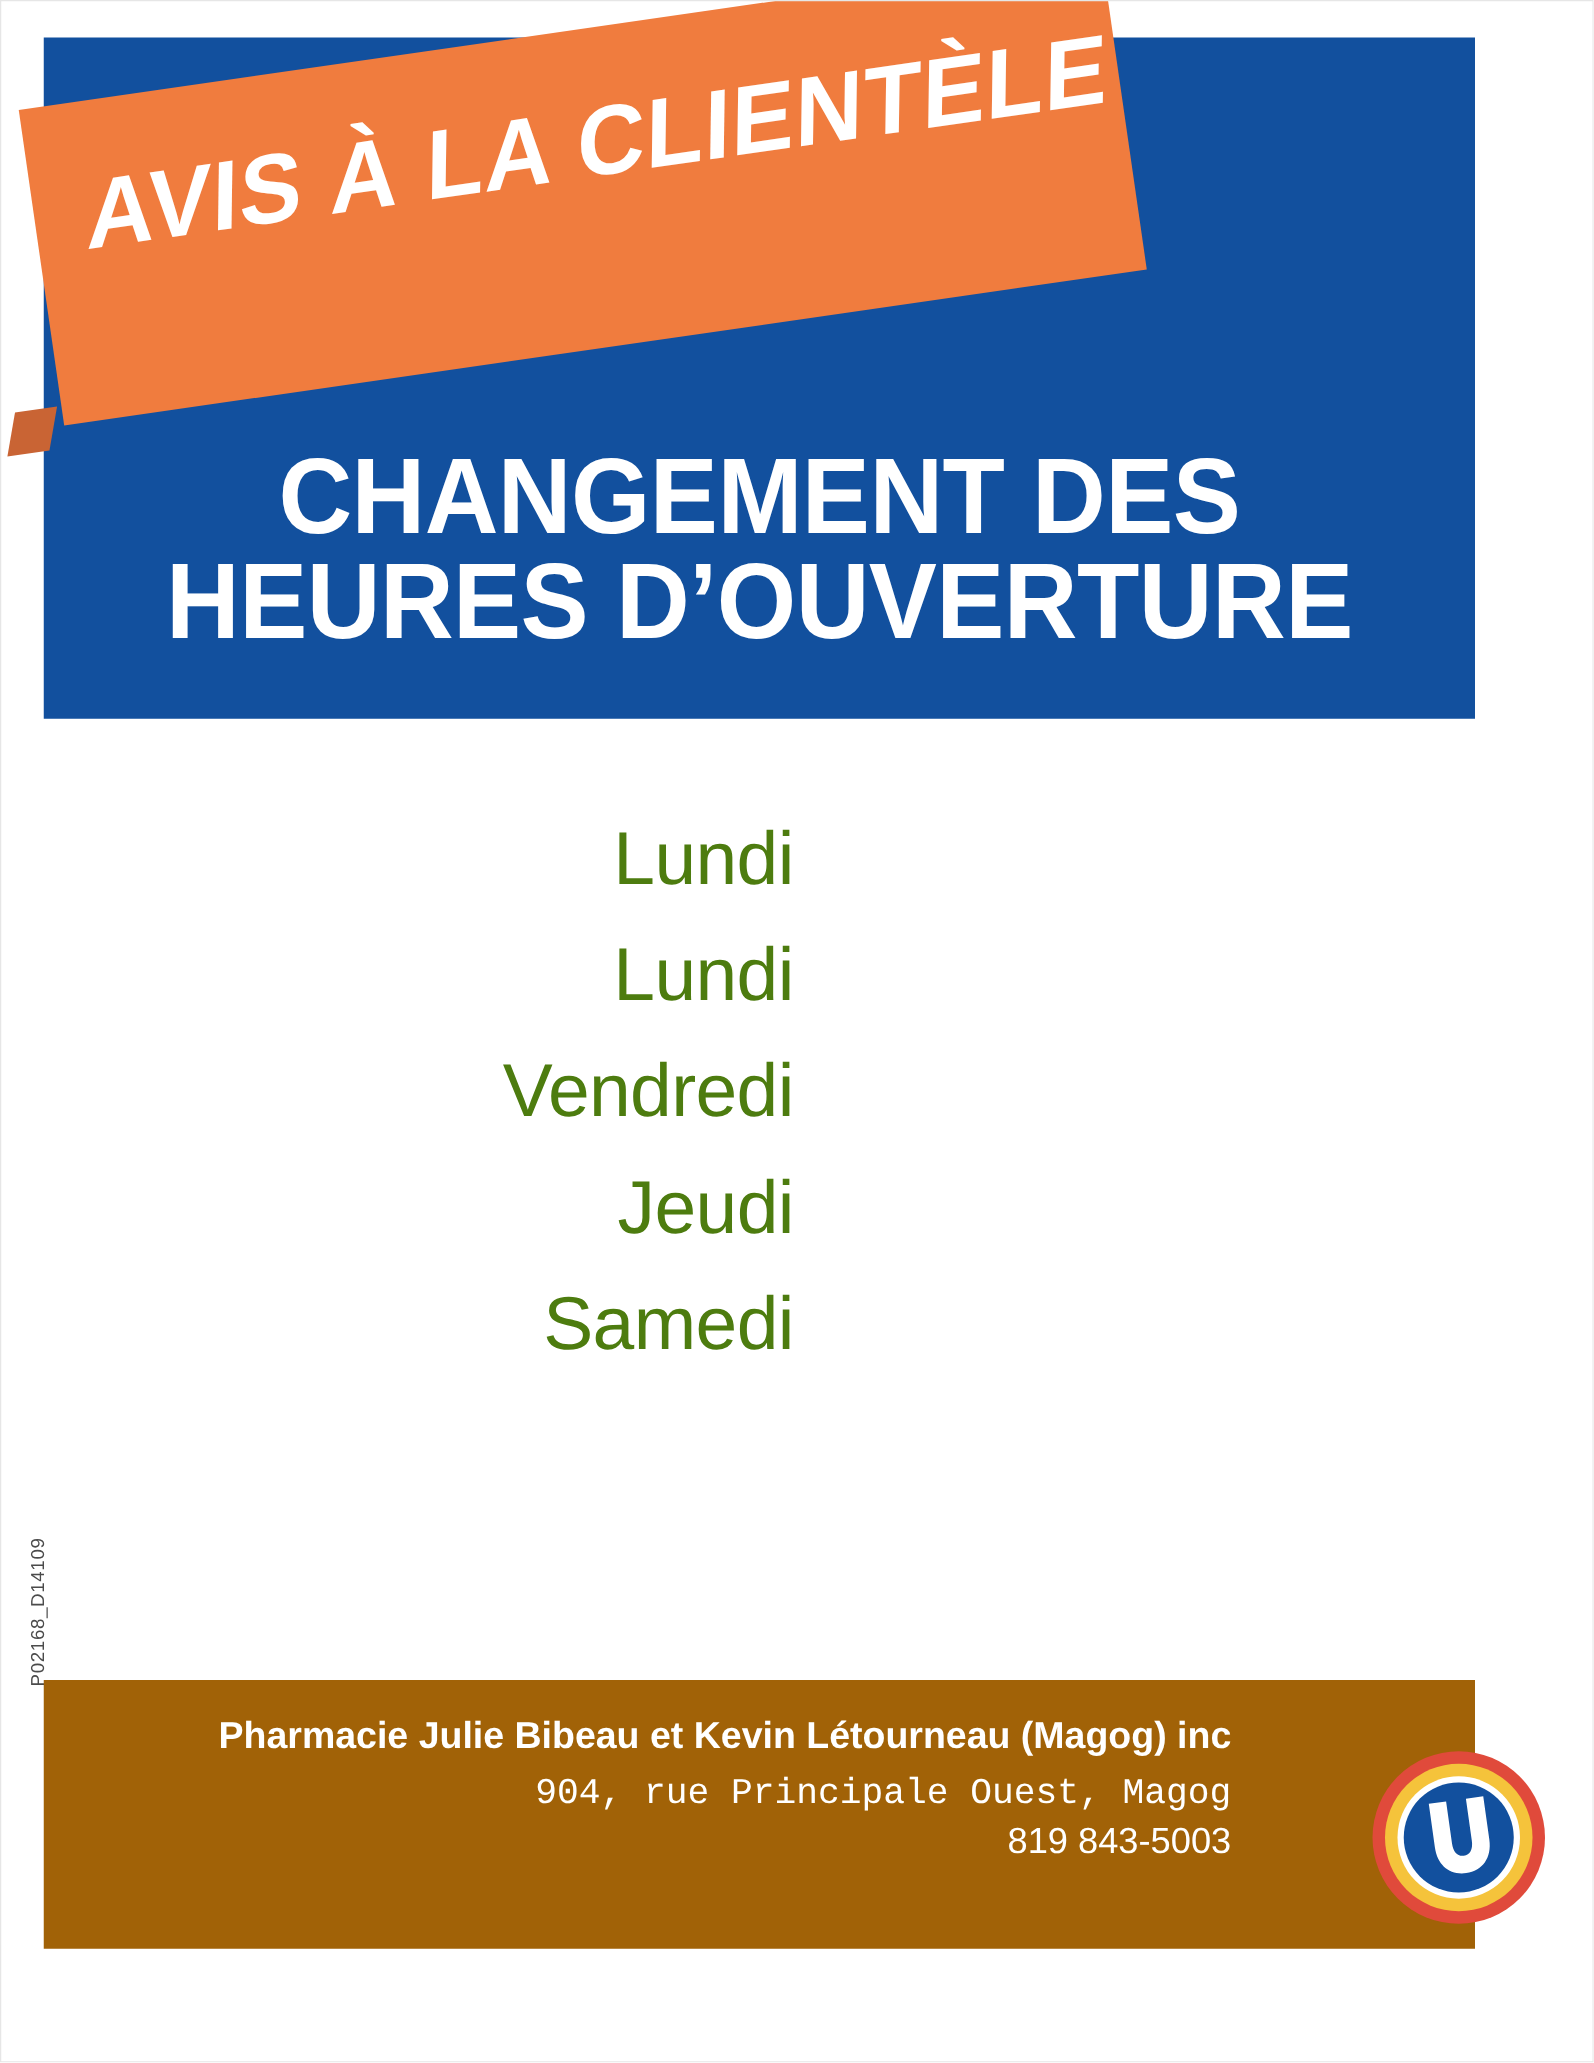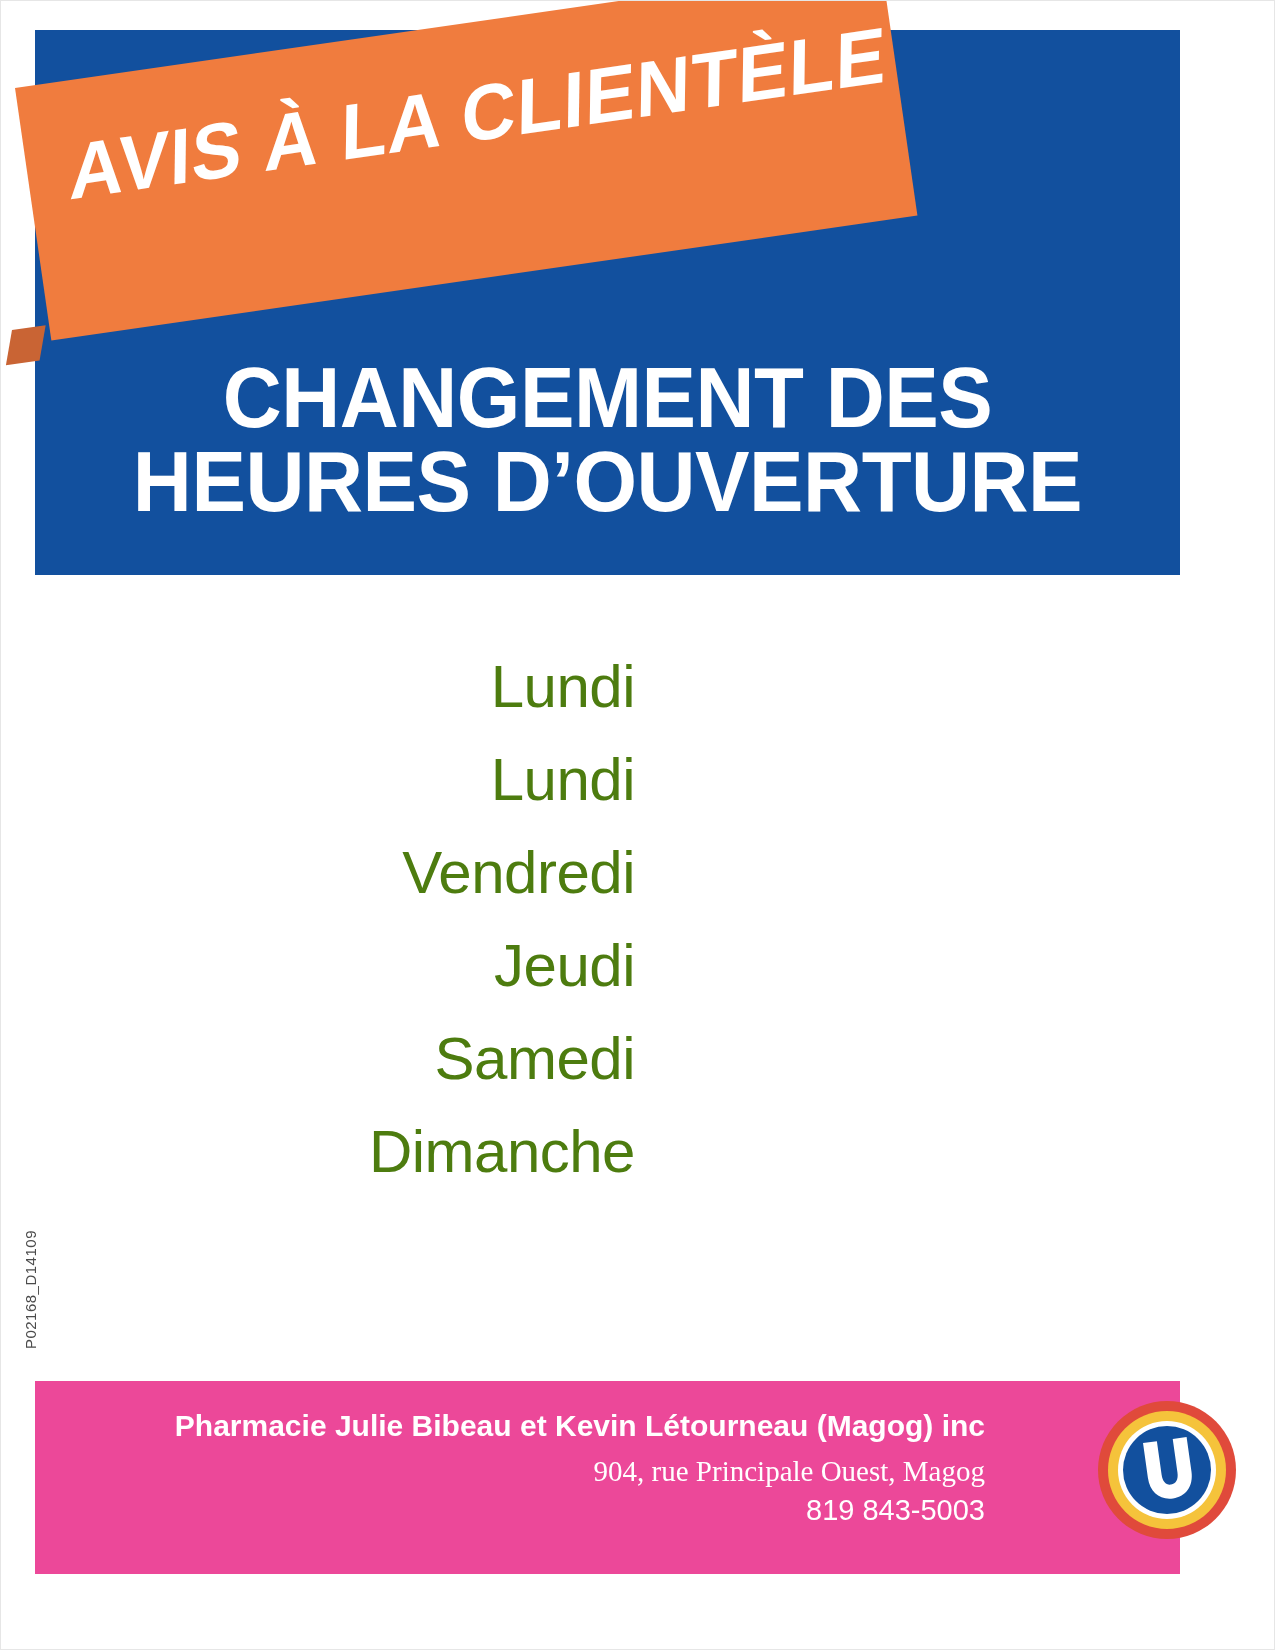--- a/index.html
+++ b/index.html
@@ -137,41 +137,41 @@
     writing-mode: vertical-rl;
     transform: rotate(180deg);
     transform-origin: center;
     white-space: nowrap;
   }
 
   
   .footer-band {
     position: absolute;
     left: 35px;
-    top: 1381px;
-    width: 1145px;
-    height: 193px;
-    background: #ec4899;
+    top: 1344px;
+    width: 1145px;
+    height: 215px;
+    background: #a16207;
   }
   .footer-text {
     position: absolute;
     right: 195px;
     top: 28px;
     text-align: right;
     color: #ffffff;
   }
   .footer-name {
     font-family: "Liberation Sans", sans-serif;
     font-weight: bold;
     font-size: 30px;
     letter-spacing: 0px;
     white-space: nowrap;
   }
   .footer-addr {
-    font-family: Liberation Serif, serif;
+    font-family: Liberation Mono, monospace;
     font-size: 29px;
     margin-top: 12px;
     white-space: nowrap;
   }
   .footer-phone {
     font-family: Liberation Sans, sans-serif;
     font-size: 29px;
     margin-top: 6px;
     white-space: nowrap;
   }
@@ -224,24 +224,20 @@
     <div class="hours-row">
       <div class="day-label">Vendredi</div>
       <div class="day-hours"></div>
     </div>
     <div class="hours-row">
       <div class="day-label">Jeudi</div>
       <div class="day-hours"></div>
     </div>
     <div class="hours-row">
       <div class="day-label">Samedi</div>
-      <div class="day-hours"></div>
-    </div>
-    <div class="hours-row">
-      <div class="day-label">Dimanche</div>
       <div class="day-hours"></div>
     </div>
   </div>
 
   <div class="side-code">P02168_D14109</div>
 
   <div class="footer-band">
     <div class="footer-text">
       <div class="footer-name">Pharmacie Julie Bibeau et Kevin Létourneau (Magog) inc</div>
       <div class="footer-addr">904, rue Principale Ouest, Magog</div>

